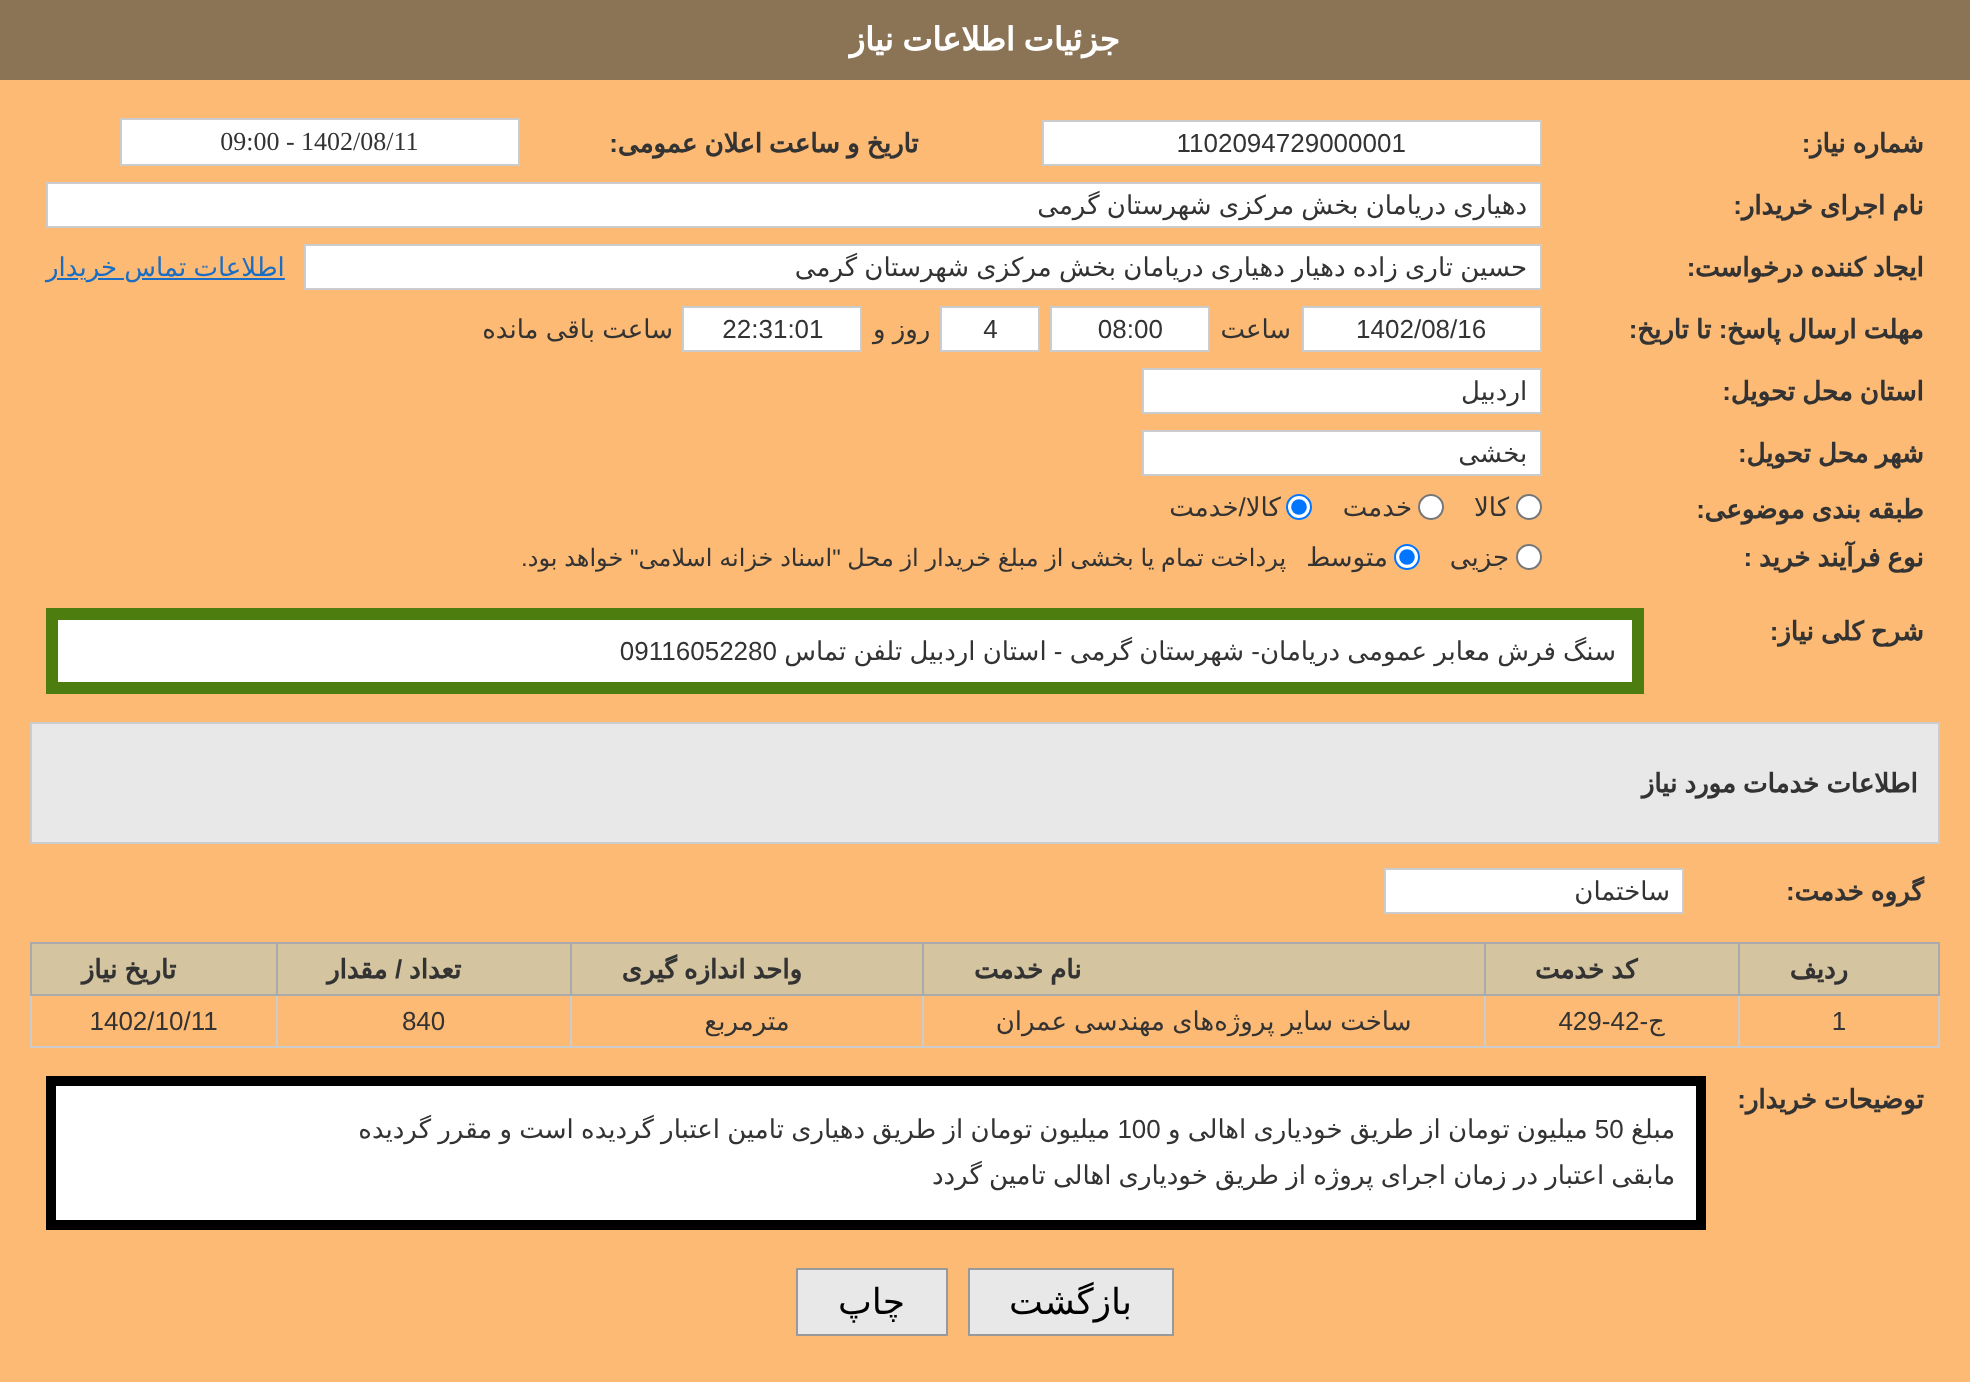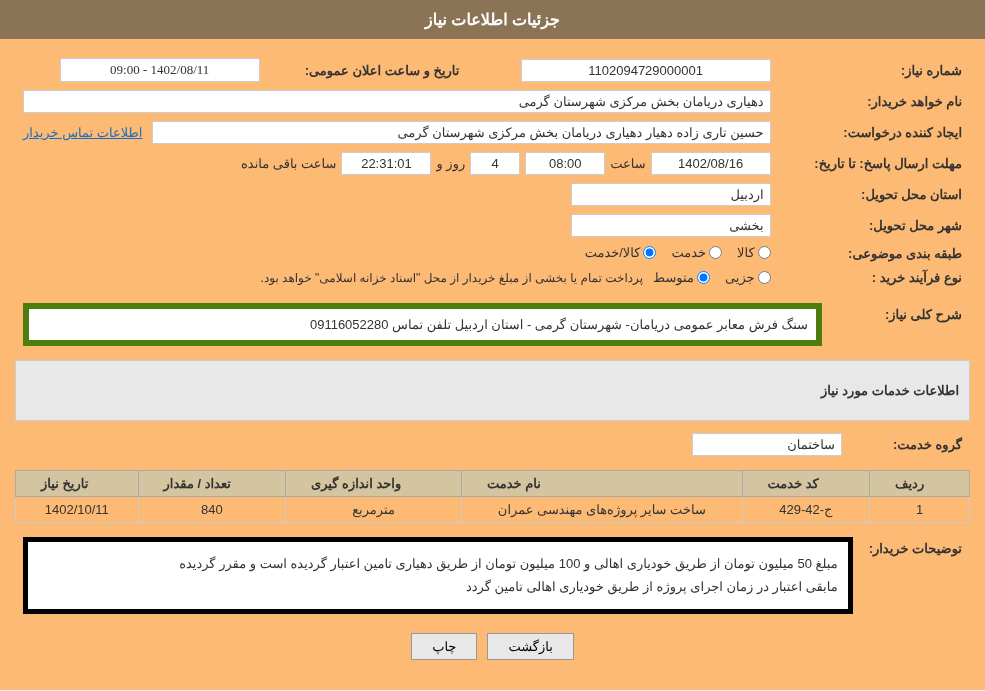--- a/index.html
+++ b/index.html
@@ -134,21 +134,21 @@
       text-align: center;
       margin: 15px 0;
       display: flex;
       justify-content: center;
       gap: 10px;
     }
     .btn {
       padding: 5px 20px;
       border: 1px solid #999;
       cursor: pointer;
-      font-size: 13px;
+      font-size: 18px;
       font-family: Tahoma, Arial, sans-serif;
     }
     .btn-print {
       background: #e8e8e8;
     }
     .btn-back {
       background: #e8e8e8;
     }
     .watermark-area {
       position: relative;
@@ -173,21 +173,21 @@
         <td class="value-cell">
           <div class="input-box" style="min-width:250px;text-align:center;">1102094729000001</div>
         </td>
         <td class="label-cell">تاریخ و ساعت اعلان عمومی:</td>
         <td class="value-cell">
           <div class="input-box" style="min-width:200px;text-align:center;font-family:Liberation Serif, serif;">1402/08/11 - 09:00</div>
         </td>
       </tr>
 
       <tr>
-        <td class="label-cell">نام خواهد خریدار:</td>
+        <td class="label-cell">نام اجرای خریدار:</td>
         <td class="value-cell" colspan="3">
           <div class="input-box-wide">دهیاری دریامان بخش مرکزی شهرستان گرمی</div>
         </td>
       </tr>
 
       <tr>
         <td class="label-cell">ایجاد کننده درخواست:</td>
         <td class="value-cell" colspan="3">
           <div style="display:flex; align-items:center; gap:10px; direction:rtl;">
             <div class="input-box" style="flex:1;">حسین تاری زاده دهیار دهیاری دریامان بخش مرکزی شهرستان گرمی</div>

